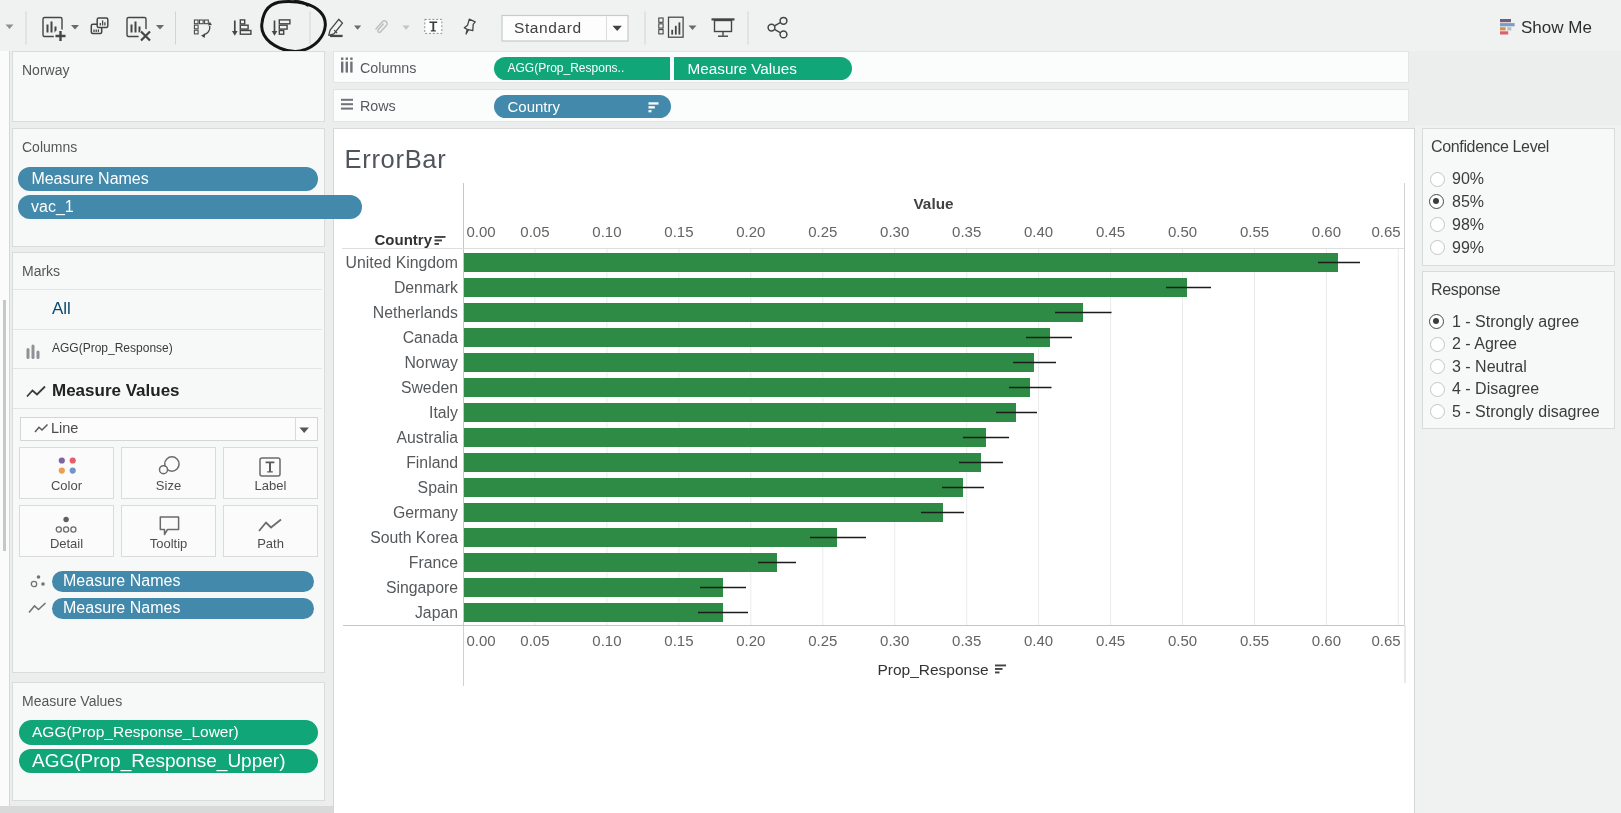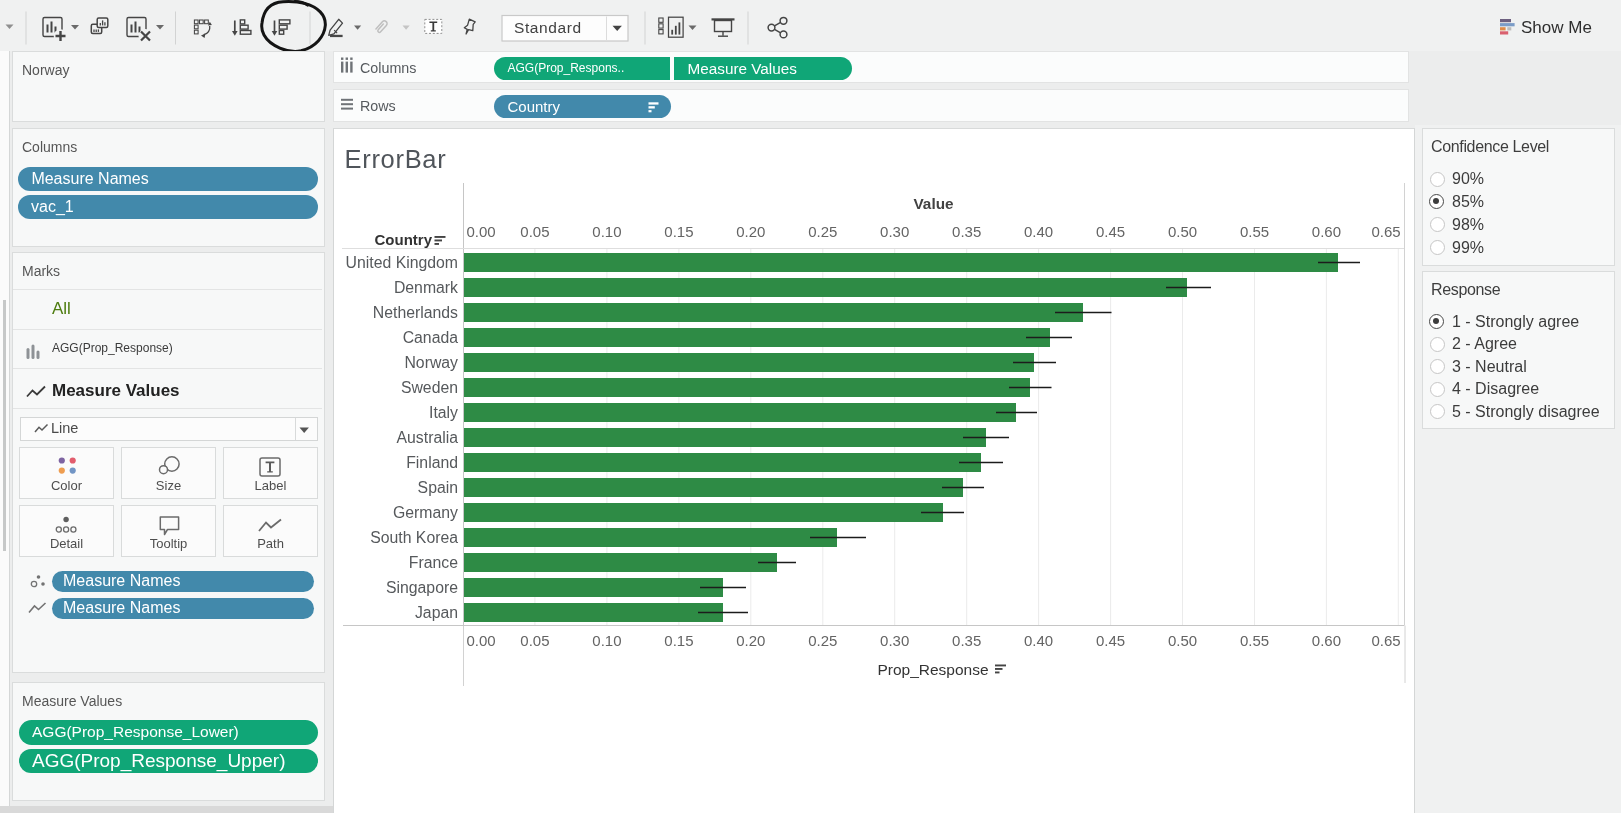--- a/index.html
+++ b/index.html
@@ -158,28 +158,28 @@
   </div>
 
 <div class="card" style="left:12px;top:51px;width:311px;height:69px"></div>
 <div class="ttl" style="left:22px;top:62px">Norway</div>
 
 <div class="card" style="left:12px;top:128px;width:311px;height:117px"></div>
 <div class="ttl" style="left:22px;top:139px">Columns</div>
 <div class="pill pb" style="left:18px;top:167px;width:300px;height:24px;border-radius:12px;font-size:16px;line-height:24px">
     <span style="position:absolute;left:13.4px">Measure Names</span>
   </div>
-<div class="pill pb" style="left:18px;top:195px;width:300px;height:24px;border-radius:12px;font-size:16px;line-height:24px">
+<div class="pill pb" style="left:18px;top:195px;width:344px;height:24px;border-radius:12px;font-size:16px;line-height:24px">
     <span style="position:absolute;left:13px">vac_1</span>
   </div>
 
 <div class="card" style="left:12px;top:252px;width:311px;height:419px"></div>
 <div class="ttl" style="left:22px;top:263px">Marks</div>
 <div class="abs" style="left:13px;top:289px;width:309px;height:1px;background:#e3e4e4"></div>
-<div class="abs" style="left:52px;top:299px;font-size:17px;color:#4d7c0f">All</div>
+<div class="abs" style="left:52px;top:299px;font-size:17px;color:#0c4a6e">All</div>
 <div class="abs" style="left:13px;top:329px;width:309px;height:1px;background:#e3e4e4"></div>
 <svg class="abs" style="left:26px;top:343px" width="20" height="18">
     <g fill="#8e9296">
 <rect x="0.5" y="5" width="3" height="11" rx="1.5"></rect>
       <rect x="5.5" y="1.5" width="3" height="14.5" rx="1.5"></rect>
       <rect x="10.5" y="7.5" width="3" height="8.5" rx="1.5"></rect>
     </g>
   </svg>
 <div class="abs" style="left:52px;top:341px;font-size:12px;color:#3b3b3b">AGG(Prop_Response)</div>
 <div class="abs" style="left:13px;top:368px;width:309px;height:1px;background:#e3e4e4"></div>

